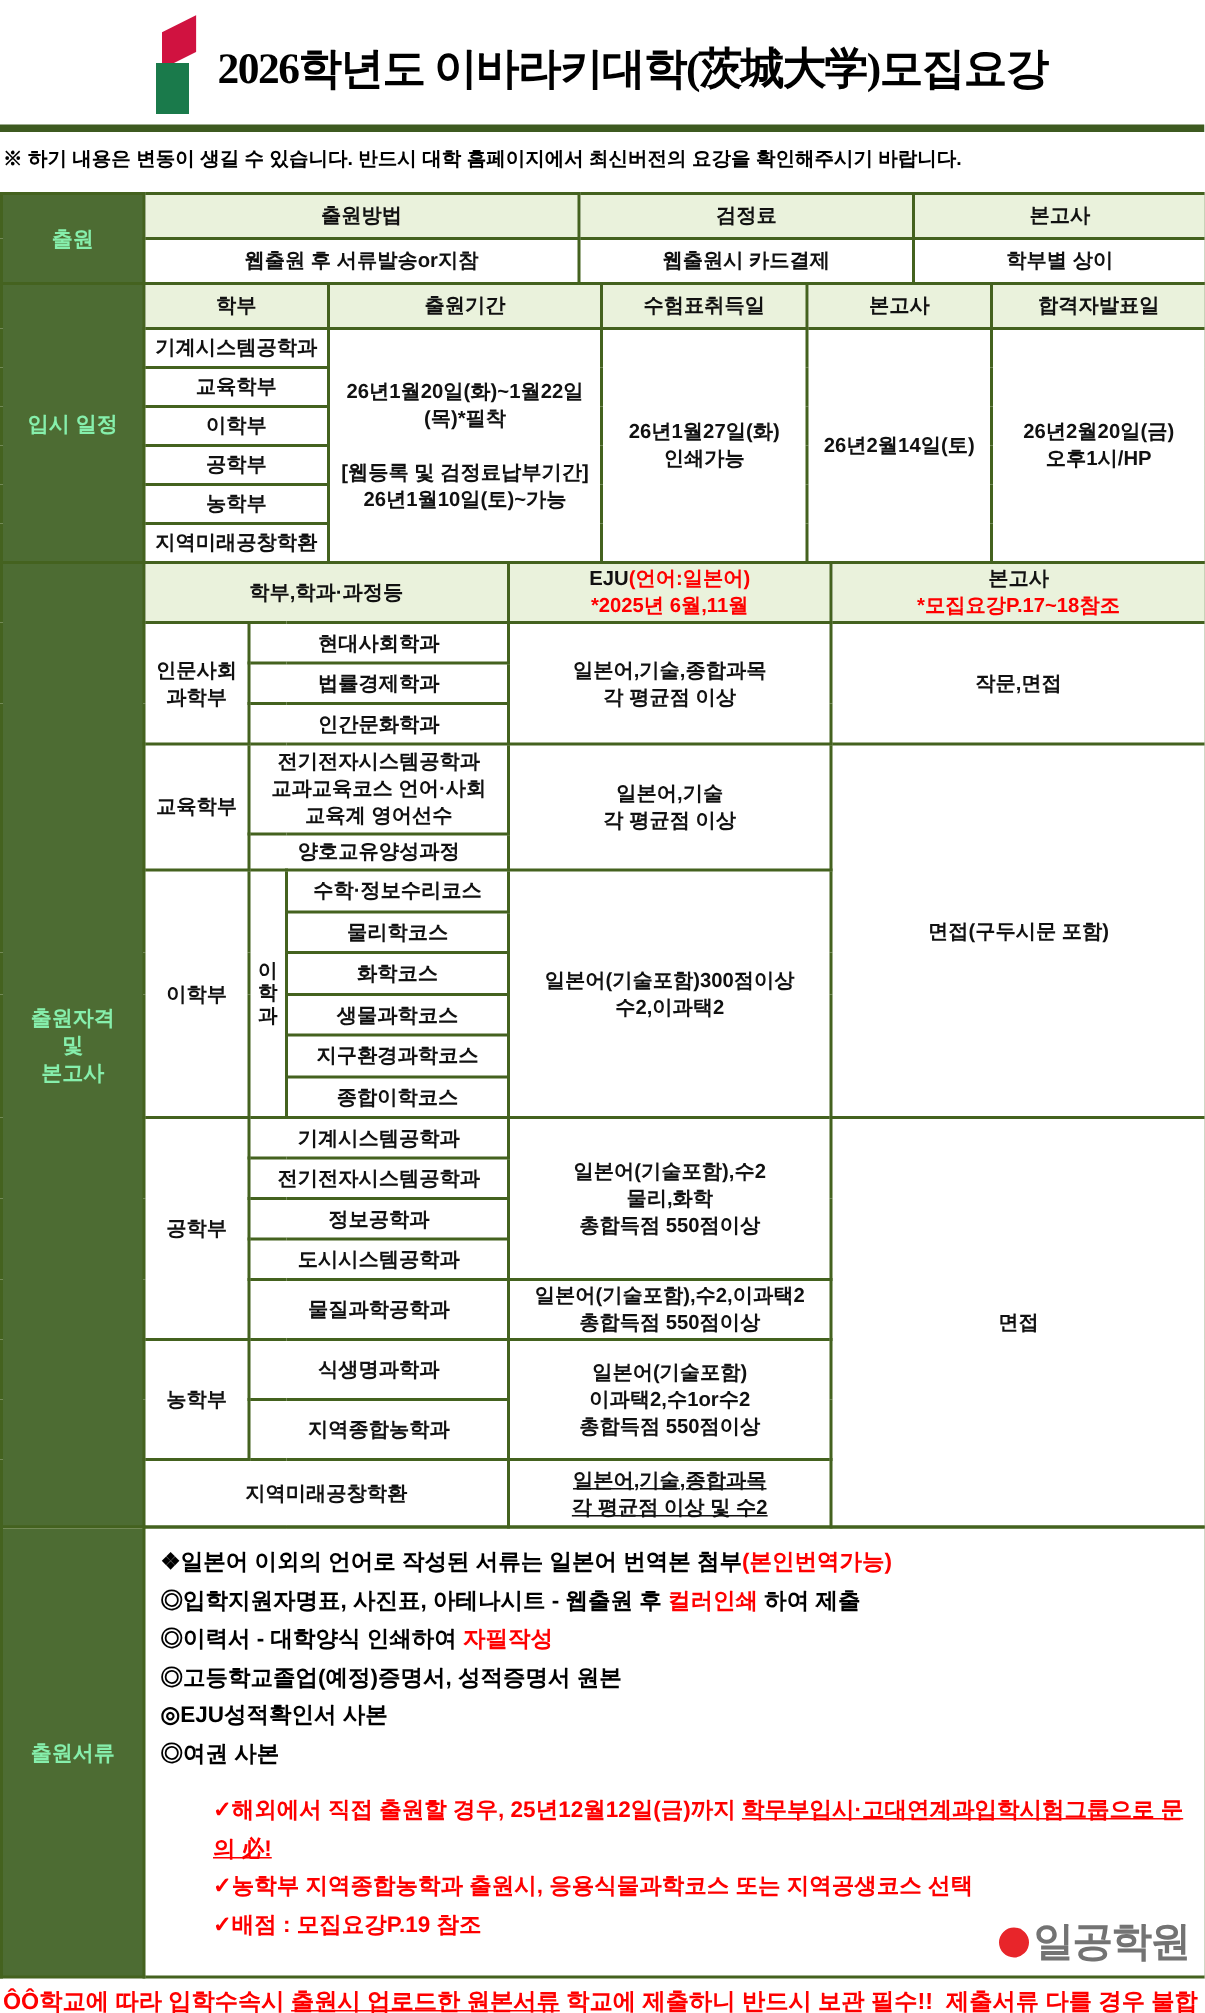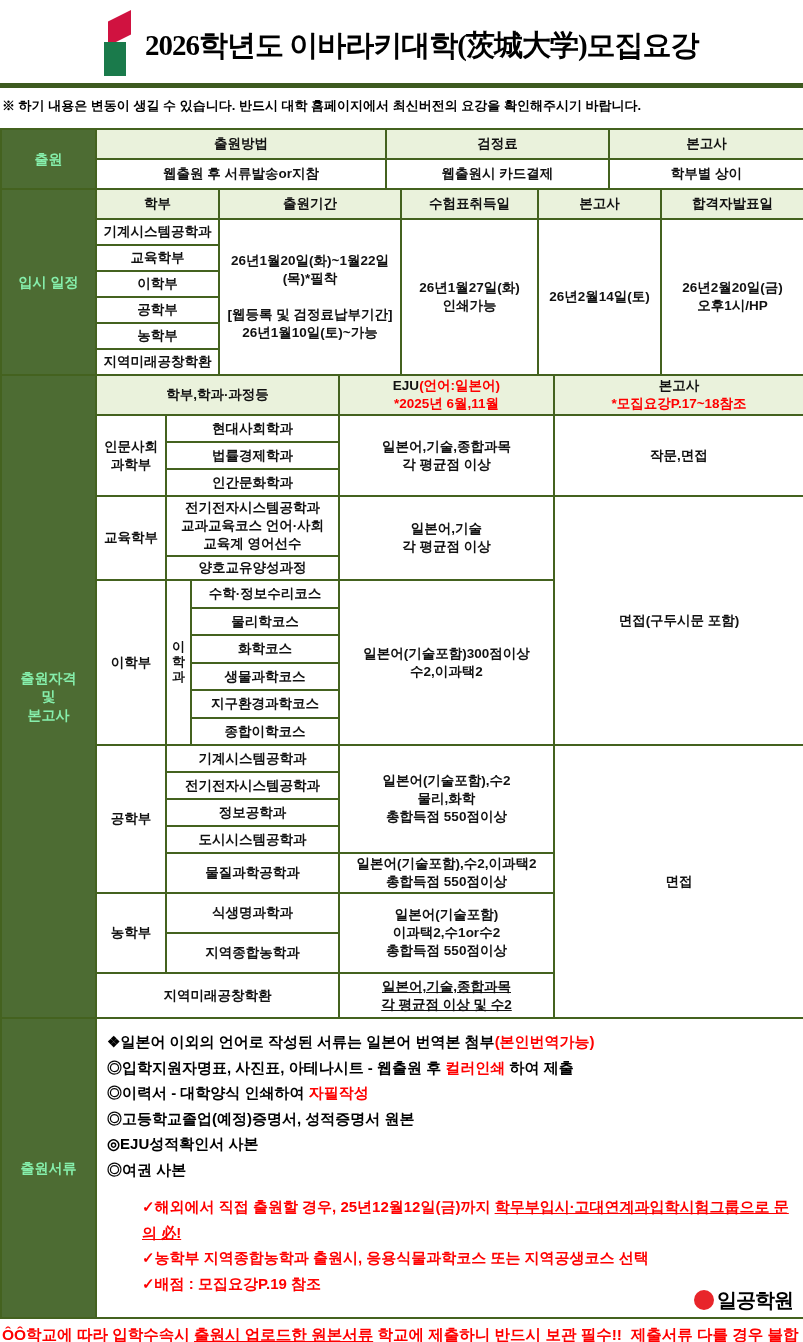--- a/index.html
+++ b/index.html
@@ -39,21 +39,21 @@
   tr.r24{height:24px;} tr.r45{height:45px;} tr.rdocs{height:282px;}
   td.vert{font-size:13px;line-height:1.15;white-space:pre-line;padding:0;}
   
   td.docs-cell{text-align:left;vertical-align:top;position:relative;padding:10px 8px 21px 10px;}
   .doc-line{font-size:15px;line-height:1.7;color:#000;}
   .doc-line .red{color:var(--red);}
   .checks{margin-top:12px;padding-left:4px;}
   .check-line{font-size:15px;line-height:1.7;color:var(--red);margin-left:31px;}
   .gakuin-logo{position:absolute;right:10px;bottom:4px;display:flex;align-items:center;gap:3px;}
   .ring{width:17px;height:17px;border:10px solid #e8252a;border-radius:50%;background:#fff;}
-  .gakuin-name{font-size:20px;color:#000000;letter-spacing:-1px;}
+  .gakuin-name{font-size:27px;color:#737373;letter-spacing:-1px;}
   
   .footer{margin-top:5px;padding-left:2px;color:var(--red);font-size:15.5px;line-height:1.42;}
   .footer p{white-space:pre-wrap;}
 </style>
 </head>
 <body>
 
 <div class="topbar">
   <div class="flag">
     <div class="flag-red"></div>

